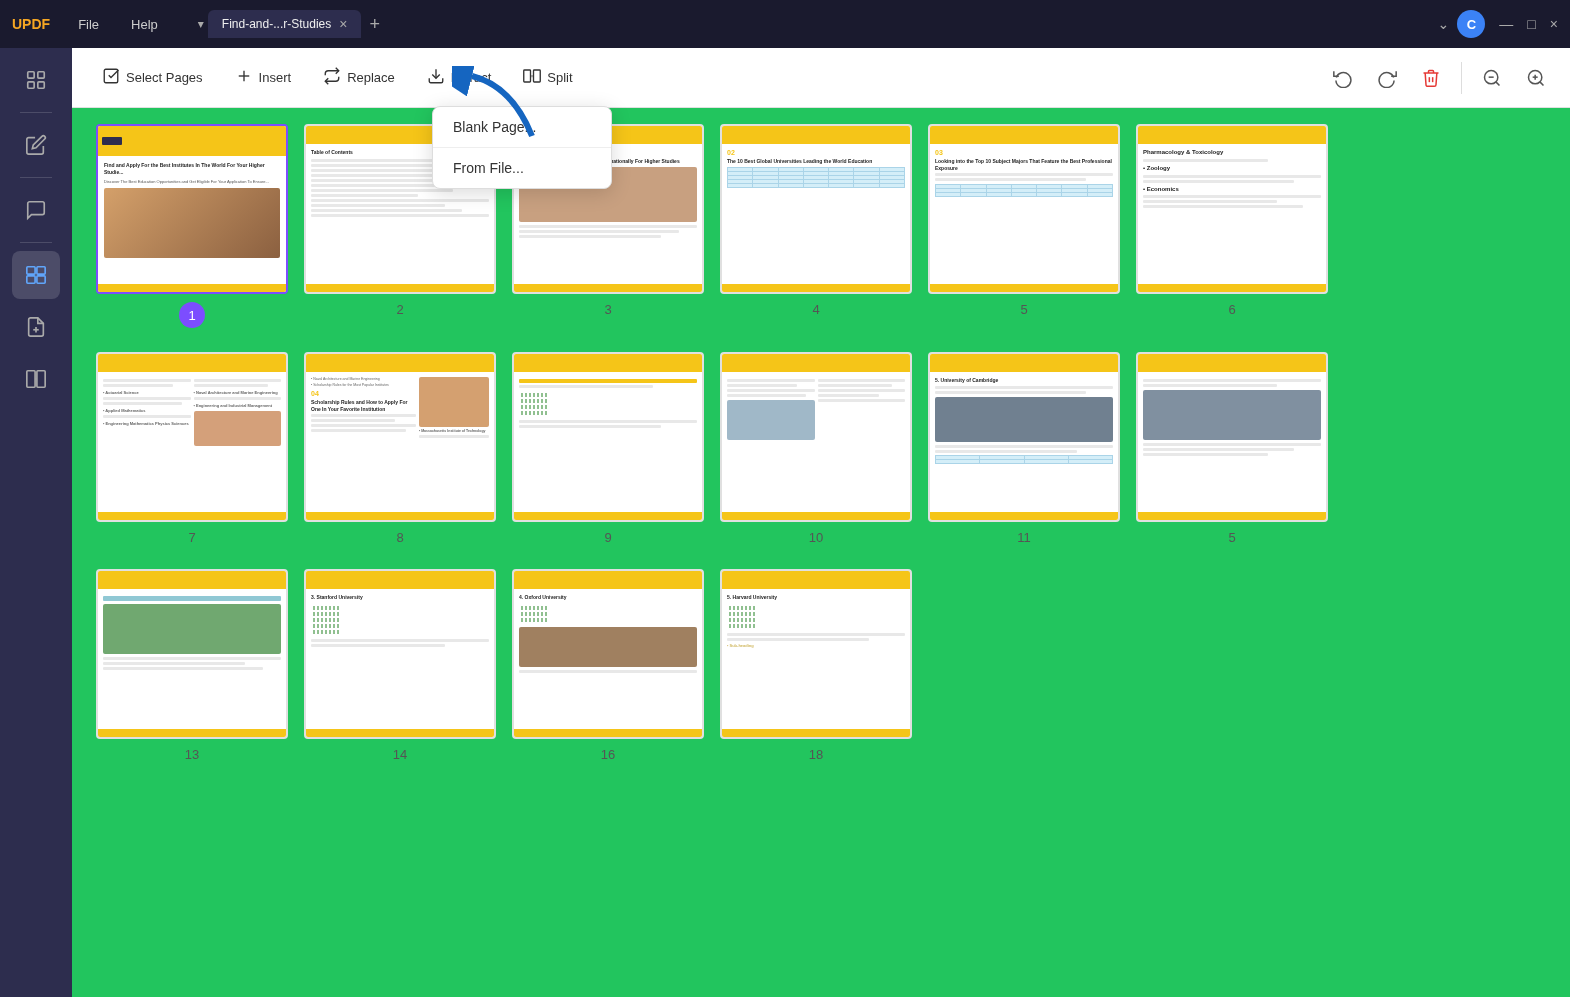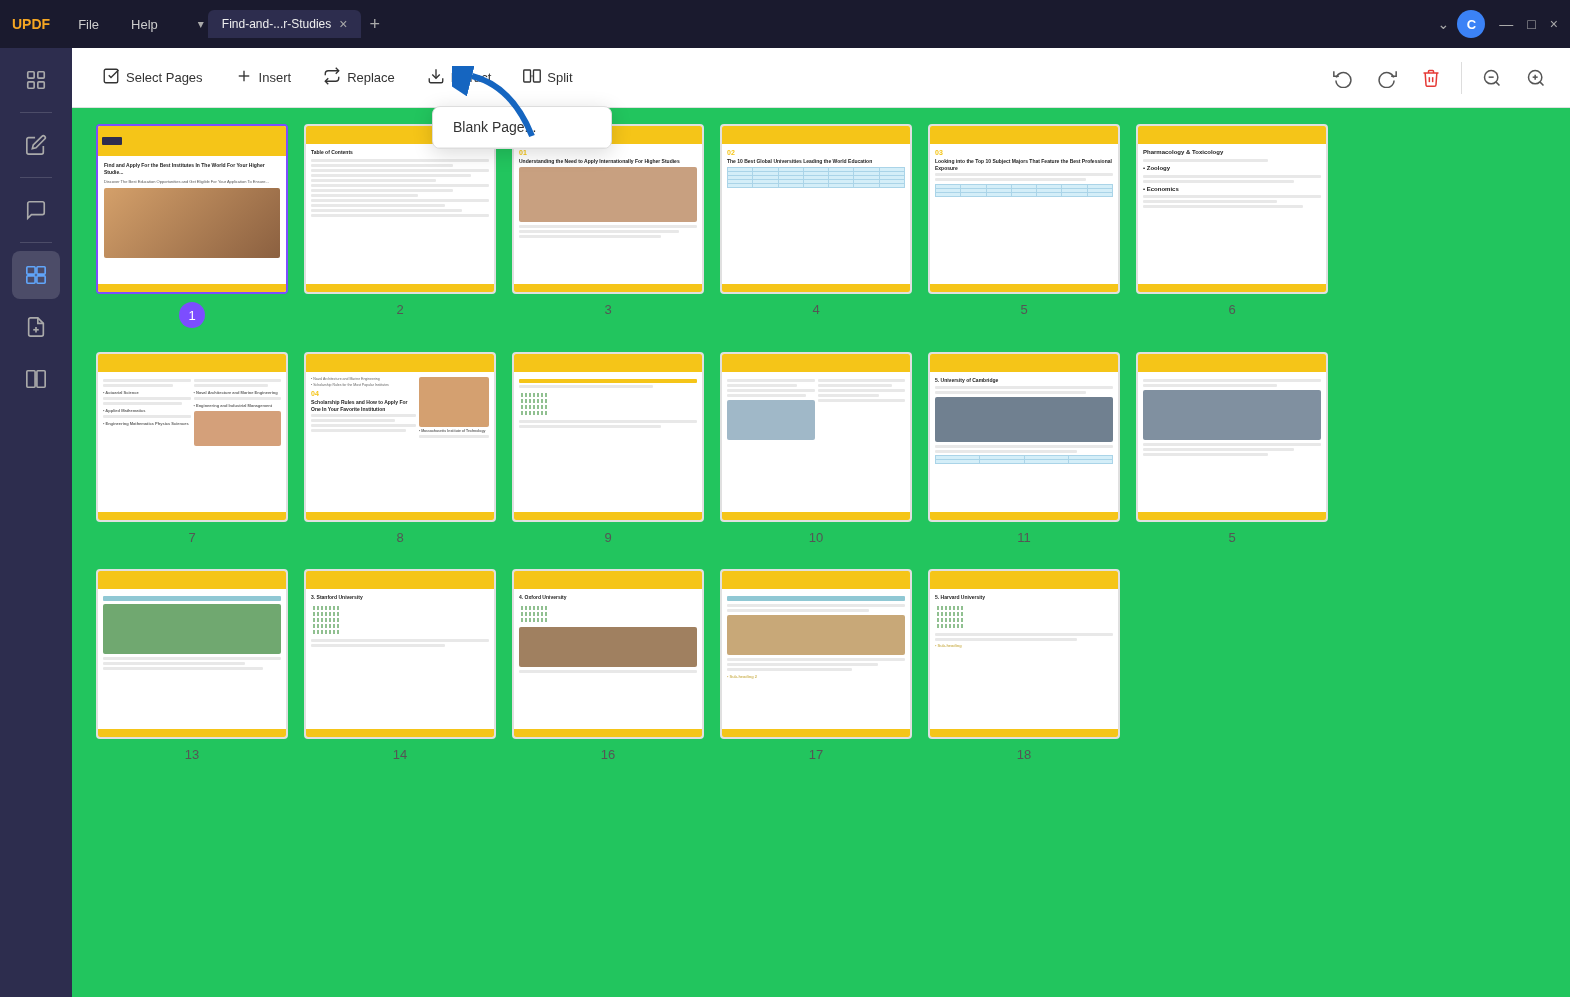--- a/index.html
+++ b/index.html
@@ -400,20 +400,21 @@
             <line x1="11" y1="8" x2="11" y2="14"></line>
               <line x1="8" y1="11" x2="14" y2="11"></line>
           </svg>
         </div>
       </div>
     </div>
 
     <div class="dropdown-menu">
       <div class="dropdown-item">Blank Page...</div>
       <div class="dropdown-divider"></div>
+      <div class="dropdown-item">From File...</div>
     </div>
 
     <div style="position:absolute; top:18px; left:380px; z-index:200; pointer-events:none;">
       <svg width="120" height="80" viewBox="0 0 120 80">
         <defs>
           <marker id="arrowhead" markerWidth="10" markerHeight="7" refX="0" refY="3.5" orient="auto">
             <polygon points="0 0, 10 3.5, 0 7" fill="#1565c0"></polygon>
           </marker>
         </defs>
         <path d="M 80 70 Q 60 20 20 10" stroke="#1565c0" stroke-width="6" fill="none" marker-end="url(#arrowhead)"></path>
@@ -909,37 +910,20 @@
               </tbody>
                 </table>
               <div style="background:#a08060;height:40px;margin:3px 0;border-radius:2px;"></div>
               <div class="thumb-line"></div>
             </div>
             <div class="thumb-footer"></div>
           </div>
           <span class="page-num">16</span>
         </div>
 
-        <div class="page-item">
-          <div class="page-thumb">
-            <div class="thumb-header" style="height:18px;"></div>
-            <div class="thumb-body" style="padding:5px;">
-              <div class="thumb-line" style="background:#90c8d4;height:5px;margin-bottom:3px;"></div>
-              <div class="thumb-line"></div>
-                <div class="thumb-line" style="width:80%"></div>
-              <div style="background:#c8a878;height:40px;margin:3px 0;border-radius:2px;"></div>
-              <div class="thumb-line"></div>
-                <div class="thumb-line" style="width:85%"></div>
-              <div class="thumb-line" style="width:70%"></div>
-              <div style="font-size:4px;font-weight:bold;color:#d0b860;margin-top:3px;">• Sub-heading 2</div>
-            </div>
-            <div class="thumb-footer"></div>
-          </div>
-          <span class="page-num">17</span>
-        </div>
 
         <div class="page-item">
           <div class="page-thumb">
             <div class="thumb-header" style="height:18px;"></div>
             <div class="thumb-body" style="padding:5px;">
               <div class="thumb-title" style="font-size:5px;">5. Harvard University</div>
               <table class="thumb-table-g" style="margin:3px 0;">
                 <tbody>
                     <tr>
                       <td></td>

